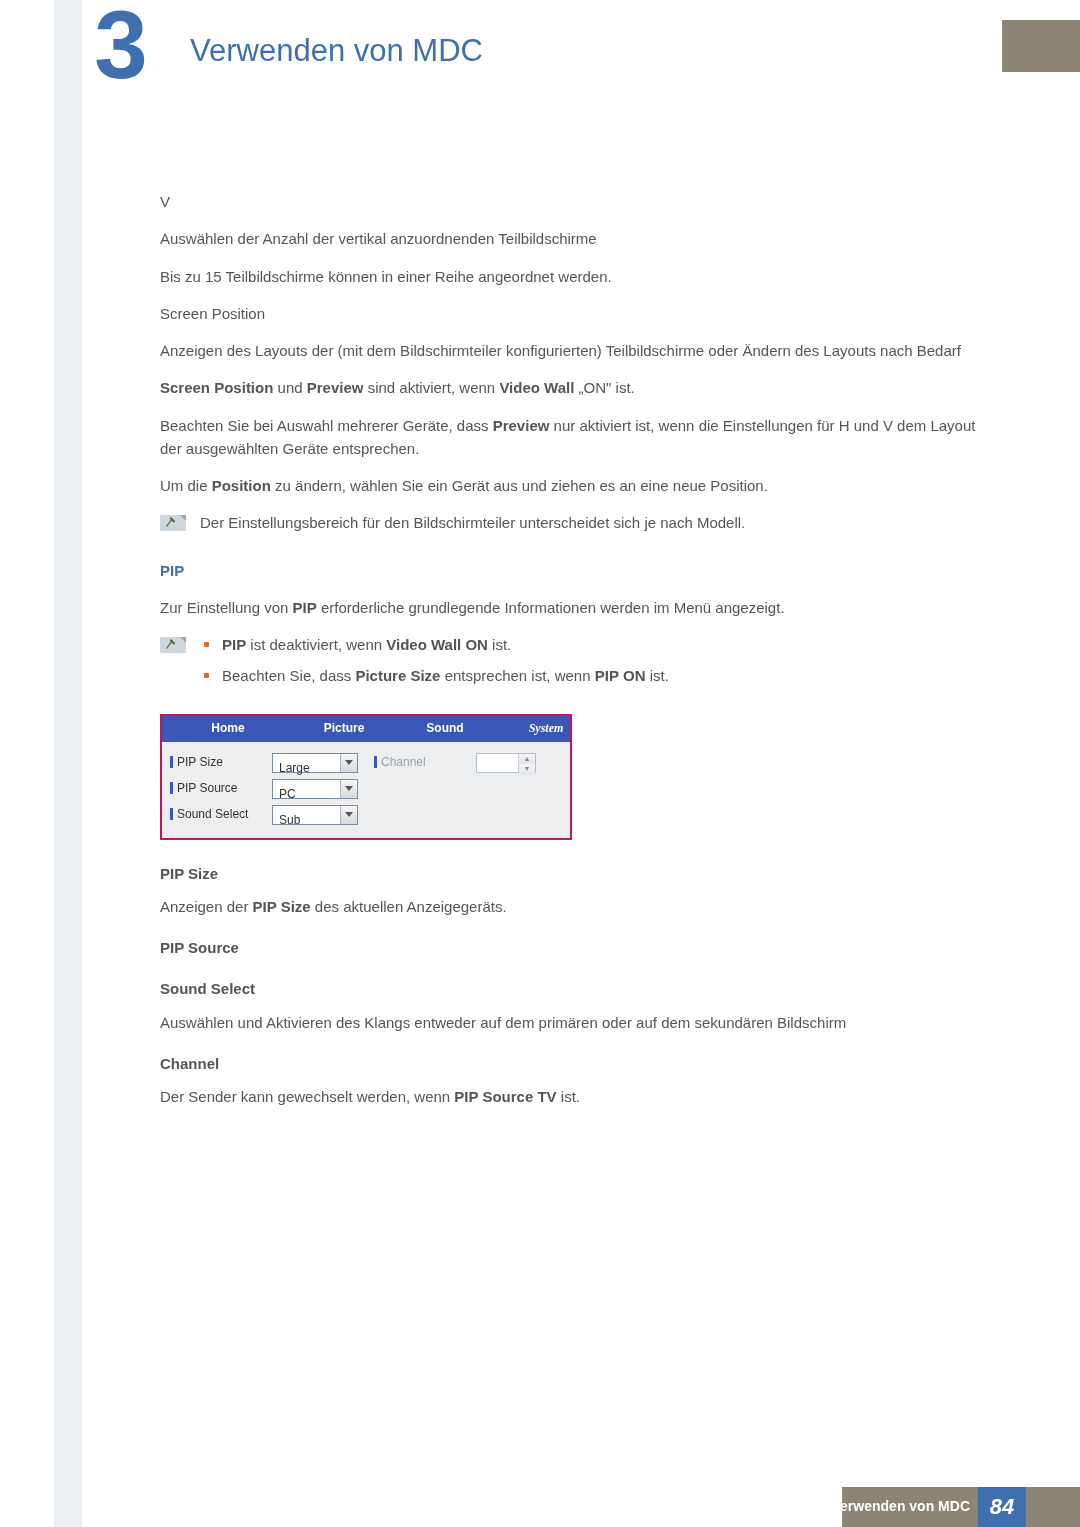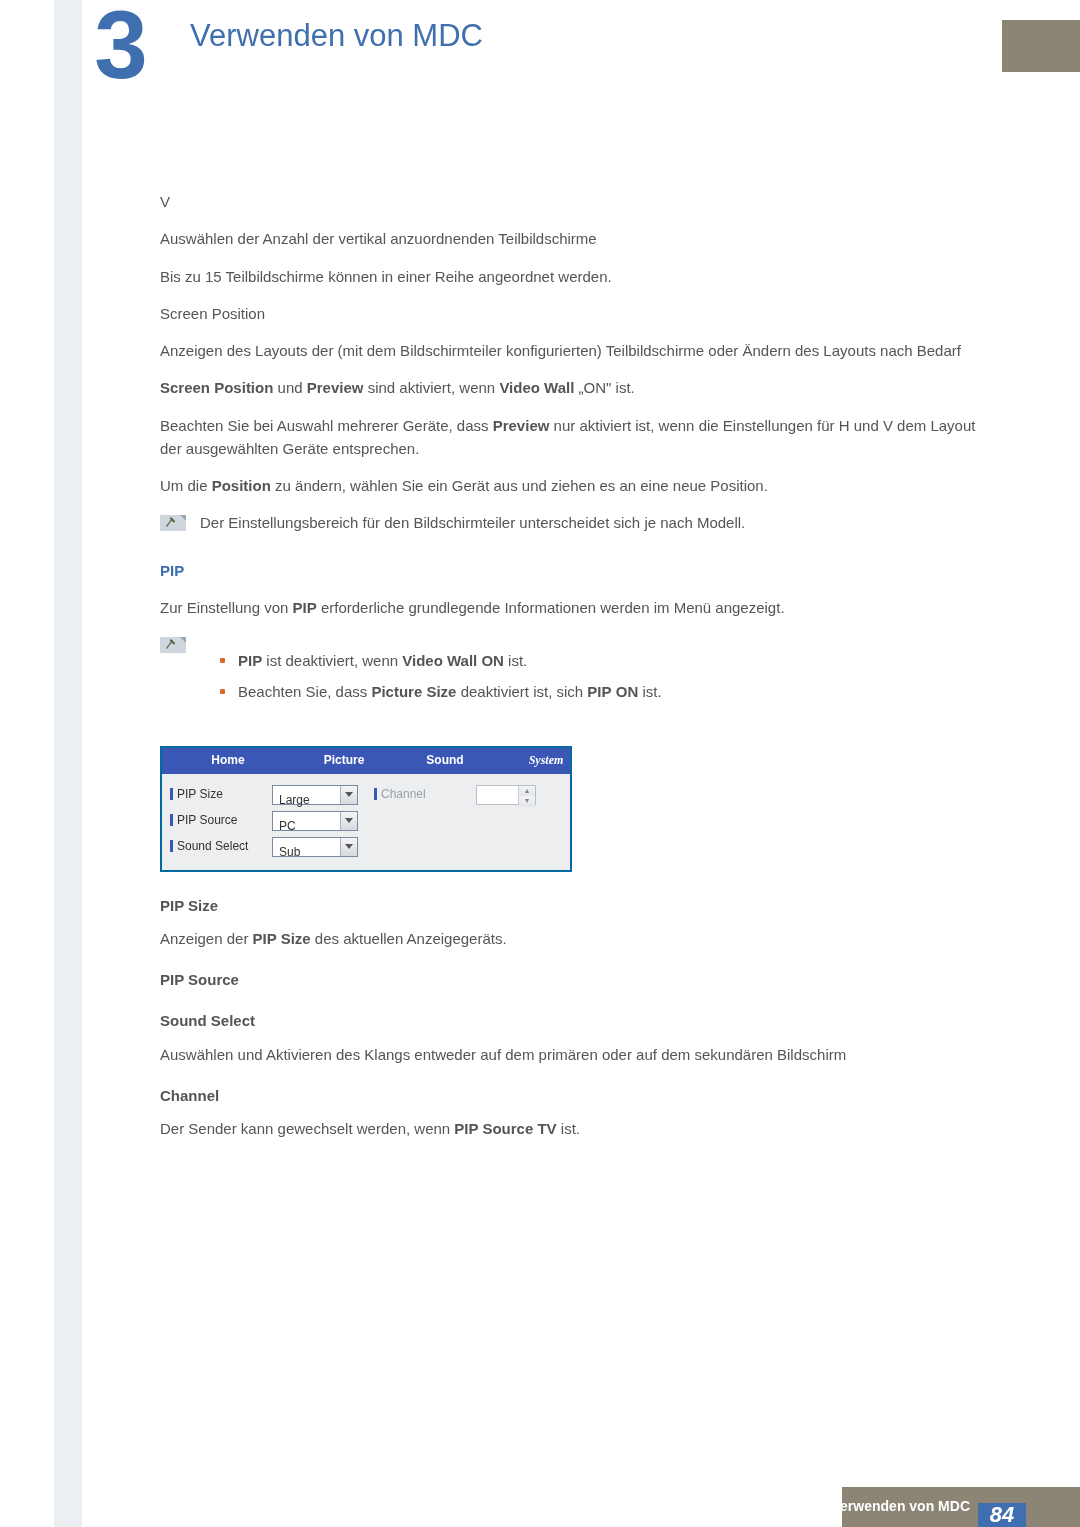--- a/index.html
+++ b/index.html
@@ -61,21 +61,21 @@
     font-size: 96px;
     font-weight: 700;
     color: #3f6fae;
     line-height: 0.8;
     font-family: Arial, sans-serif;
     transform: translateY(-2px);
   }
   .chapter-title {
     position: absolute;
     left: 190px;
-    top: 12px;
+    top: 27px;
     font-size: 31px;
     color: #3f6fae;
     font-weight: 400;
   }
   
   .content {
     position: absolute;
     left: 160px;
     top: 190px;
     width: 840px;
@@ -107,21 +107,21 @@
     width: 24px;
     height: 18px;
     position: relative;
     margin-top: 2px;
   }
   .note-icon svg { display:block; }
   .note-text { flex: 1 1 auto; color:#555; }
   .bullets {
     list-style: none;
     padding: 0;
-    margin: 16px;
+    margin: 0;
   }
   .bullets li {
     position: relative;
     padding-left: 22px;
     margin: 0 0 8px 0;
     color:#555;
   }
   .bullets li::before {
     content: "";
     width: 5px;
@@ -131,21 +131,21 @@
     left: 4px;
     top: 9px;
     border-radius: 1px;
   }
   .b { font-weight: 700; }
 
   
   .panel {
     width: 408px;
     margin: 18px 0 22px 0;
-    border: 2px solid #0369a1;
+    border: 2px solid #be185d;
     background: #eceef0;
     font-size: 12px;
     color:#333;
   }
   .panel .tabs {
     display: flex;
     height: 26px;
     background: #3a57b5;
   }
   .panel .tab {
@@ -260,21 +260,21 @@
     color:#fff;
     font-weight:700;
     font-size:14px;
     text-align:right;
   }
   .page-box {
     position: absolute;
     right: 54px;
     bottom: 0;
     width: 48px;
-    height: 24px;
+    height: 40px;
     background: #3f6fae;
     color:#fff;
     display:flex;
     align-items:center;
     justify-content:center;
     font-weight:700;
     font-size:22px;
     font-style: italic;
   }
 </style>
@@ -336,21 +336,21 @@
           <polygon points="26,2 20,2 26,8" fill="#9aa6b2"></polygon>
           <path d="M6 13 L12 5 L13 6 L7 14 Z" fill="#5a7a55"></path>
           <rect x="11" y="4" width="6" height="2" transform="rotate(45 11 4)" fill="#4a6a46"></rect>
         </svg>
       </span>
       <ul class="bullets note-text">
         <li>
           <span class="b">PIP</span><span> ist deaktiviert, wenn </span><span class="b">Video Wall</span><span> </span><span class="b">ON</span><span> ist.</span>
         </li>
         <li>
-          <span>Beachten Sie, dass </span><span class="b">Picture Size</span><span> deaktiviert ist, sich </span><span class="b">PIP</span><span> </span><span class="b">ON</span><span> ist.</span>
+          <span>Beachten Sie, dass </span><span class="b">Picture Size</span><span> entsprechen ist, wenn </span><span class="b">PIP</span><span> </span><span class="b">ON</span><span> ist.</span>
         </li>
       </ul>
     </div>
 
     <div class="panel">
       <div class="tabs">
         <div class="tab home">Home</div>
         <div class="tab pic">Picture</div>
         <div class="tab snd">Sound</div>
         <div class="tab sys">System</div>

